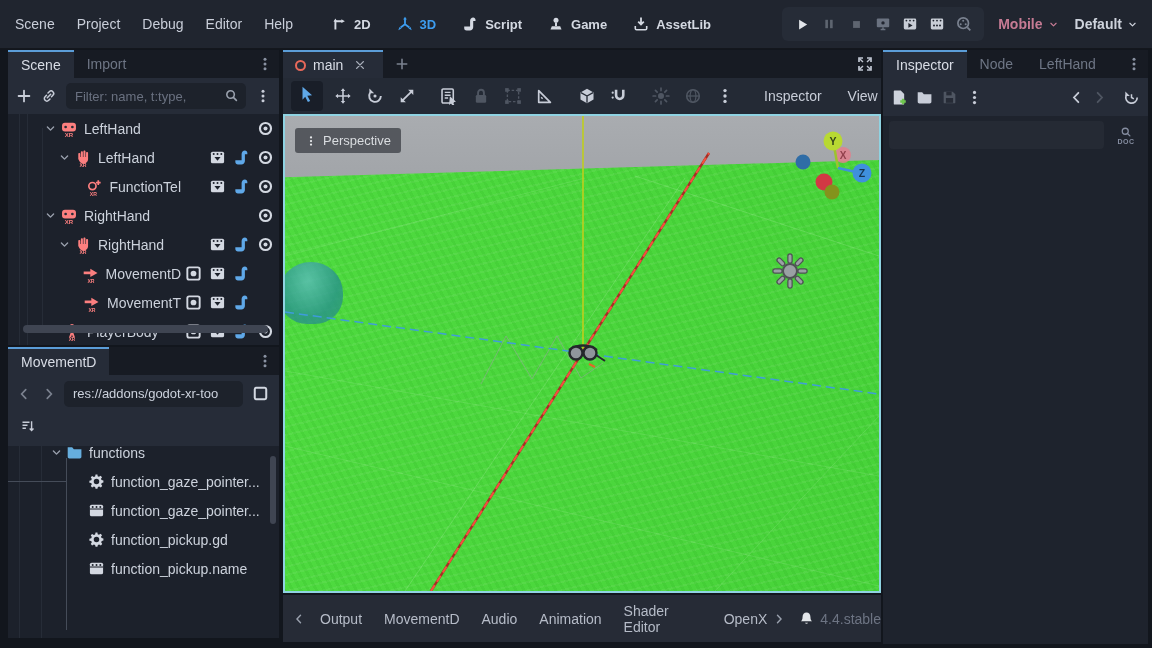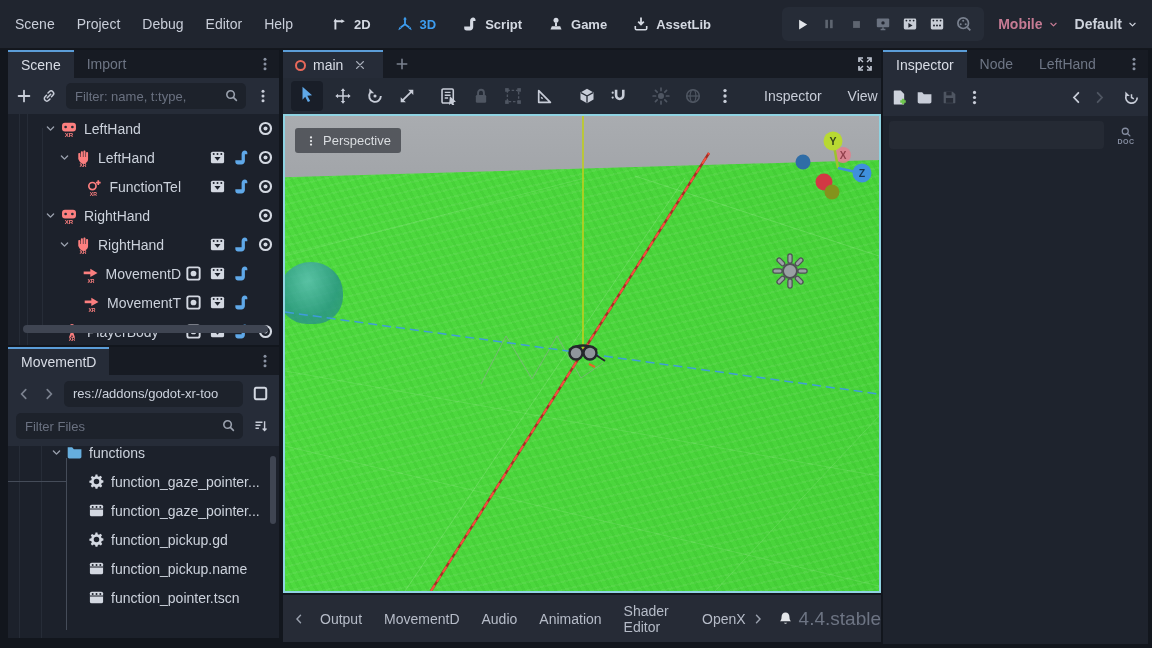--- a/index.html
+++ b/index.html
@@ -81,21 +81,21 @@
   #vp-overlay{position:absolute;left:0;top:0}
   #persp-btn{position:absolute;left:10px;top:12px;height:25px;display:flex;align-items:center;gap:6px;padding:0 10px;border-radius:3px;background:rgba(70,74,80,.85);font-size:13px;color:#dadde0}
   #persp-btn .ic{width:12px;height:12px;color:#e6e8ea}
   #dome{position:absolute;left:-6px;top:146px;width:64px;height:62px;border-radius:52% 52% 46% 46%;
     background:radial-gradient(ellipse at 45% 30%, rgba(90,190,180,.85), rgba(40,145,140,.8) 60%, rgba(35,135,132,.65))}
   
   #bottombar{margin-top:2px;height:47px;background:#262b36;display:flex;align-items:center;padding-left:6px}
   .bitem{font-size:14px;color:#b6bcc8;padding:0 11px}
   .bchev{width:12px;height:12px;color:#9aa1ae;margin:0 4px}
   #bell{width:15px;height:15px;color:#e3e6ea;margin:0 6px 0 10px}
-  #version{font-size:19px;color:#6d7483}
+  #version{font-size:14px;color:#6d7483}
   
   #inspector{position:absolute;left:883px;top:50px;width:265px;height:594px;display:flex;flex-direction:column;background:#1e232d}
   #insp-toolbar{height:38px;background:var(--chrome);display:flex;align-items:center;padding:0 8px;gap:8px}
   #insp-toolbar .sp{flex:1}
   .irow{display:flex;align-items:center;margin:5px 6px 0 6px;gap:6px}
   .ibar{flex:1;height:28px;background:#252a34;border-radius:4px;position:relative;display:flex}
   .rcol{width:32px;display:flex;align-items:center;justify-content:center;flex-direction:column;color:#858da0}
   #doc-btn{font-size:7px;font-weight:bold;letter-spacing:.5px}
   #doc-btn .ic{width:12px;height:12px}
   .iico{width:17px;height:17px;color:var(--white)}
@@ -679,26 +679,20 @@
           <use href="#i-chevr"></use>
         </svg>
       <span class="inwrap">
         <input class="tinput" style="width: 100%; padding-right: 9px;" value="res://addons/godot-xr-too">
       </span>
       <svg class="ic" width="17" height="17" style="color:#d3d8e1;margin:0 4px">
           <use href="#i-split"></use>
         </svg>
     </div>
     <div class="toolbar" id="fs-filter">
-      <span class="inwrap">
-        <input class="tinput" style="width: 100%;" placeholder="Filter Files">
-        <svg class="ic ic-search">
-            <use href="#i-search"></use>
-          </svg>
-      </span>
       <svg class="ic" width="16" height="16" style="color:#c8cdd8;margin:0 4px">
           <use href="#i-sort"></use>
         </svg>
     </div>
     <div id="fs-tree">
       <div class="vline" style="left:11px"></div>
       <div class="vline" style="left:33px"></div>
       <div class="vline" style="left:58px;top:12px;bottom:8px;background:#454c59"></div>
 
       <div class="trow" style="margin-top:-8px">
@@ -733,27 +727,20 @@
             <use href="#i-gear"></use>
           </svg>
         <span class="tlabel">function_pickup.gd</span>
       </div>
       <div class="trow">
         <span style="width:80px"></span>
         <svg class="ic fico" style="color:#d3d8e1">
             <use href="#i-scenefile"></use>
           </svg>
         <span class="tlabel">function_pickup.name</span>
-      </div>
-      <div class="trow">
-        <span style="width:80px"></span>
-        <svg class="ic fico" style="color:#d3d8e1">
-            <use href="#i-scenefile"></use>
-          </svg>
-        <span class="tlabel">function_pointer.tscn</span>
       </div>
       <div style="position:absolute;right:3px;top:10px;width:6px;height:68px;border-radius:3px;background:#3f4552"></div>
     </div>
   </div>
 
   <div id="center">
     <div id="scene-tabs">
       <span id="main-tab">
         <span class="ring"></span>
         <span>main</span>

